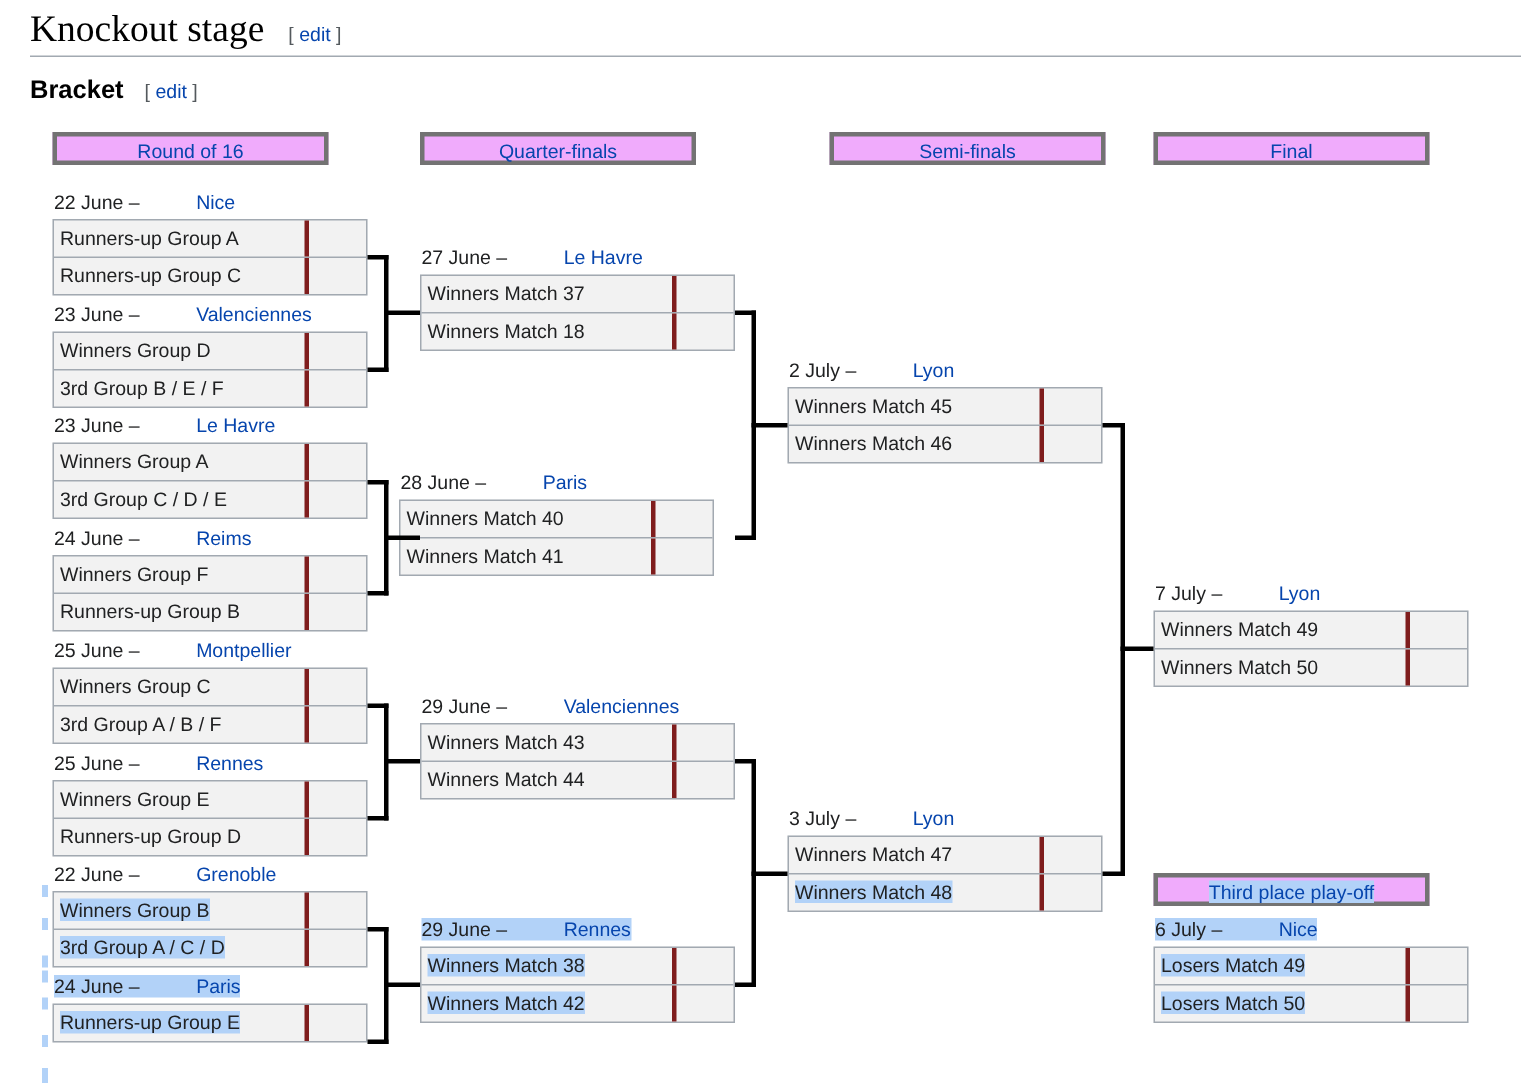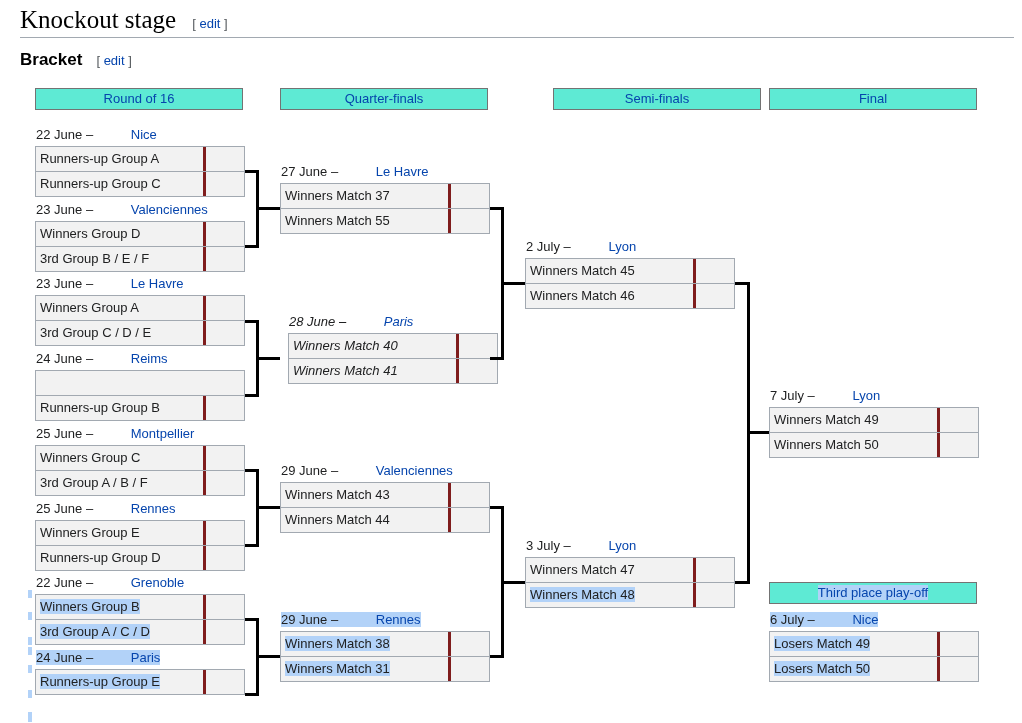--- a/index.html
+++ b/index.html
@@ -7,22 +7,22 @@
         font-family:"Liberation Sans",sans-serif;color:#202122;}
   
   .h1row{position:absolute;left:20px;top:6px;display:flex;align-items:baseline;gap:16px;}
   .h1text{font-family:"Liberation Serif",serif;font-size:25px;color:#000;}
   .h1rule{position:absolute;left:20px;right:8px;top:37px;border-top:1px solid #a2a9b1;height:0;}
   .h2row{position:absolute;left:20px;top:50px;display:flex;align-items:baseline;gap:14px;}
   .h2text{font-size:17px;font-weight:bold;color:#000;}
   .edit{font-size:13px;color:#54595d;white-space:nowrap;}
   .edit a{color:#0645ad;text-decoration:none;cursor:pointer;}
   
-  .colhdr{position:absolute;width:208px;height:22px;box-sizing:border-box;
-          border:1px solid #737373;background:#5eead4;text-align:center;
+  .colhdr{position:absolute;width:184px;height:22px;box-sizing:border-box;
+          border:3px solid #737373;background:#f0abfc;text-align:center;
           font-size:13px;line-height:20px;}
   .colhdr a{color:#0645ad;text-decoration:none;cursor:pointer;}
   
   .match{position:absolute;width:210px;font-size:13px;}
   .mlabel{height:18px;line-height:13px;color:#202122;white-space:nowrap;padding-left:1px;}
   .mlabel a{color:#0645ad;text-decoration:none;cursor:pointer;padding-left:34px;}
   .mbox{box-sizing:border-box;width:210px;border:1px solid #a2a9b1;background:#f2f2f2;}
   .trow{display:flex;height:24px;}
   .trow + .trow{border-top:1px solid #a2a9b1;}
   .tname{width:170px;box-sizing:border-box;padding-left:4px;line-height:23px;
@@ -96,20 +96,21 @@
           <div class="tname"><span>3rd Group C / D / E</span></div>
           <div class="tscore"></div>
         </div>
     </div>
   </div>
 
   <div class="match" style="left:35px;top:352px;">
     <div class="mlabel"><span>24 June</span> <span>–</span> <a>Reims</a></div>
     <div class="mbox">
       <div class="trow">
+          <div class="tname"><span>Winners Group F</span></div>
           <div class="tscore"></div>
         </div>
       <div class="trow">
           <div class="tname"><span>Runners-up Group B</span></div>
           <div class="tscore"></div>
         </div>
     </div>
   </div>
 
   <div class="match" style="left:35px;top:427px;">
@@ -165,27 +166,27 @@
   </div>
 
   <div class="match" style="left:280px;top:165px;">
     <div class="mlabel"><span>27 June</span> <span>–</span> <a>Le Havre</a></div>
     <div class="mbox">
       <div class="trow">
           <div class="tname"><span>Winners Match 37</span></div>
           <div class="tscore"></div>
         </div>
       <div class="trow">
-          <div class="tname"><span>Winners Match 55</span></div>
-          <div class="tscore"></div>
-        </div>
-    </div>
-  </div>
-
-  <div class="match" style="left:288px;top:315px;font-style:italic;">
+          <div class="tname"><span>Winners Match 18</span></div>
+          <div class="tscore"></div>
+        </div>
+    </div>
+  </div>
+
+  <div class="match" style="left:266px;top:315px;">
     <div class="mlabel"><span>28 June</span> <span>–</span> <a>Paris</a></div>
     <div class="mbox">
       <div class="trow">
           <div class="tname"><span>Winners Match 40</span></div>
           <div class="tscore"></div>
         </div>
       <div class="trow">
           <div class="tname"><span>Winners Match 41</span></div>
           <div class="tscore"></div>
         </div>
@@ -207,21 +208,21 @@
   </div>
 
   <div class="match" style="left:280px;top:613px;">
     <div class="mlabel"><span class="sel"><span>29 June</span> <span>–</span> <a>Rennes</a></span></div>
     <div class="mbox">
       <div class="trow">
           <div class="tname"><span class="sel">Winners Match 38</span></div>
           <div class="tscore"></div>
         </div>
       <div class="trow">
-          <div class="tname"><span class="sel">Winners Match 31</span></div>
+          <div class="tname"><span class="sel">Winners Match 42</span></div>
           <div class="tscore"></div>
         </div>
     </div>
   </div>
 
   <div class="match" style="left:525px;top:240px;">
     <div class="mlabel"><span>2 July</span> <span>–</span> <a>Lyon</a></div>
     <div class="mbox">
       <div class="trow">
           <div class="tname"><span>Winners Match 45</span></div>

